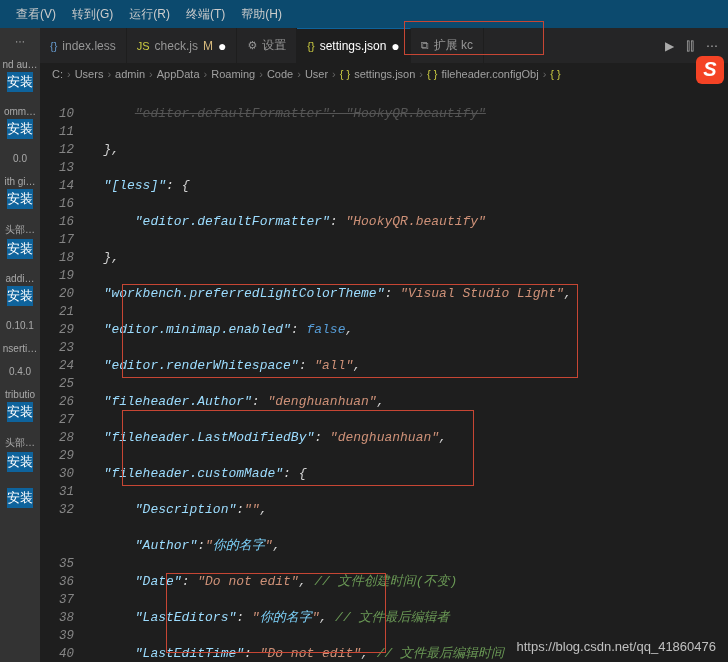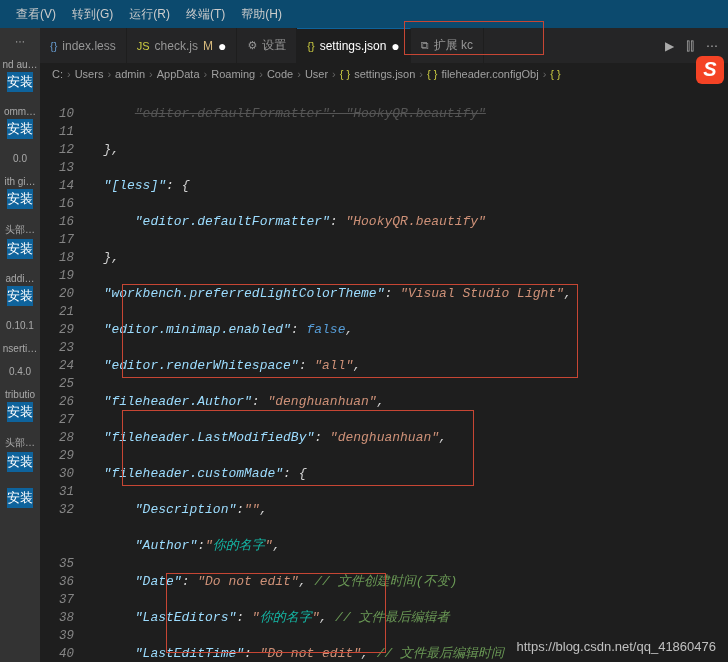--- a/index.html
+++ b/index.html
@@ -126,21 +126,21 @@
   padding-top: 2px;
   position: relative;
 }
 .line { height: 18px; }
 .tk-prop { color: #9cdcfe; }
 .tk-str { color: #ce9178; }
 .tk-punc { color: #d4d4d4; }
 .tk-bool { color: #569cd6; }
 .tk-comment { color: #6a9955; }
 .tk-dim { color: #555; text-decoration: line-through; }
-.tk-place { color: #14b8a6; }
+.tk-place { color: #7dd3fc; }
 
 .red-box {
   position: absolute;
   border: 1px solid #c74634;
   pointer-events: none;
 }
 .watermark {
   position: absolute;
   bottom: 8px;
   right: 12px;

